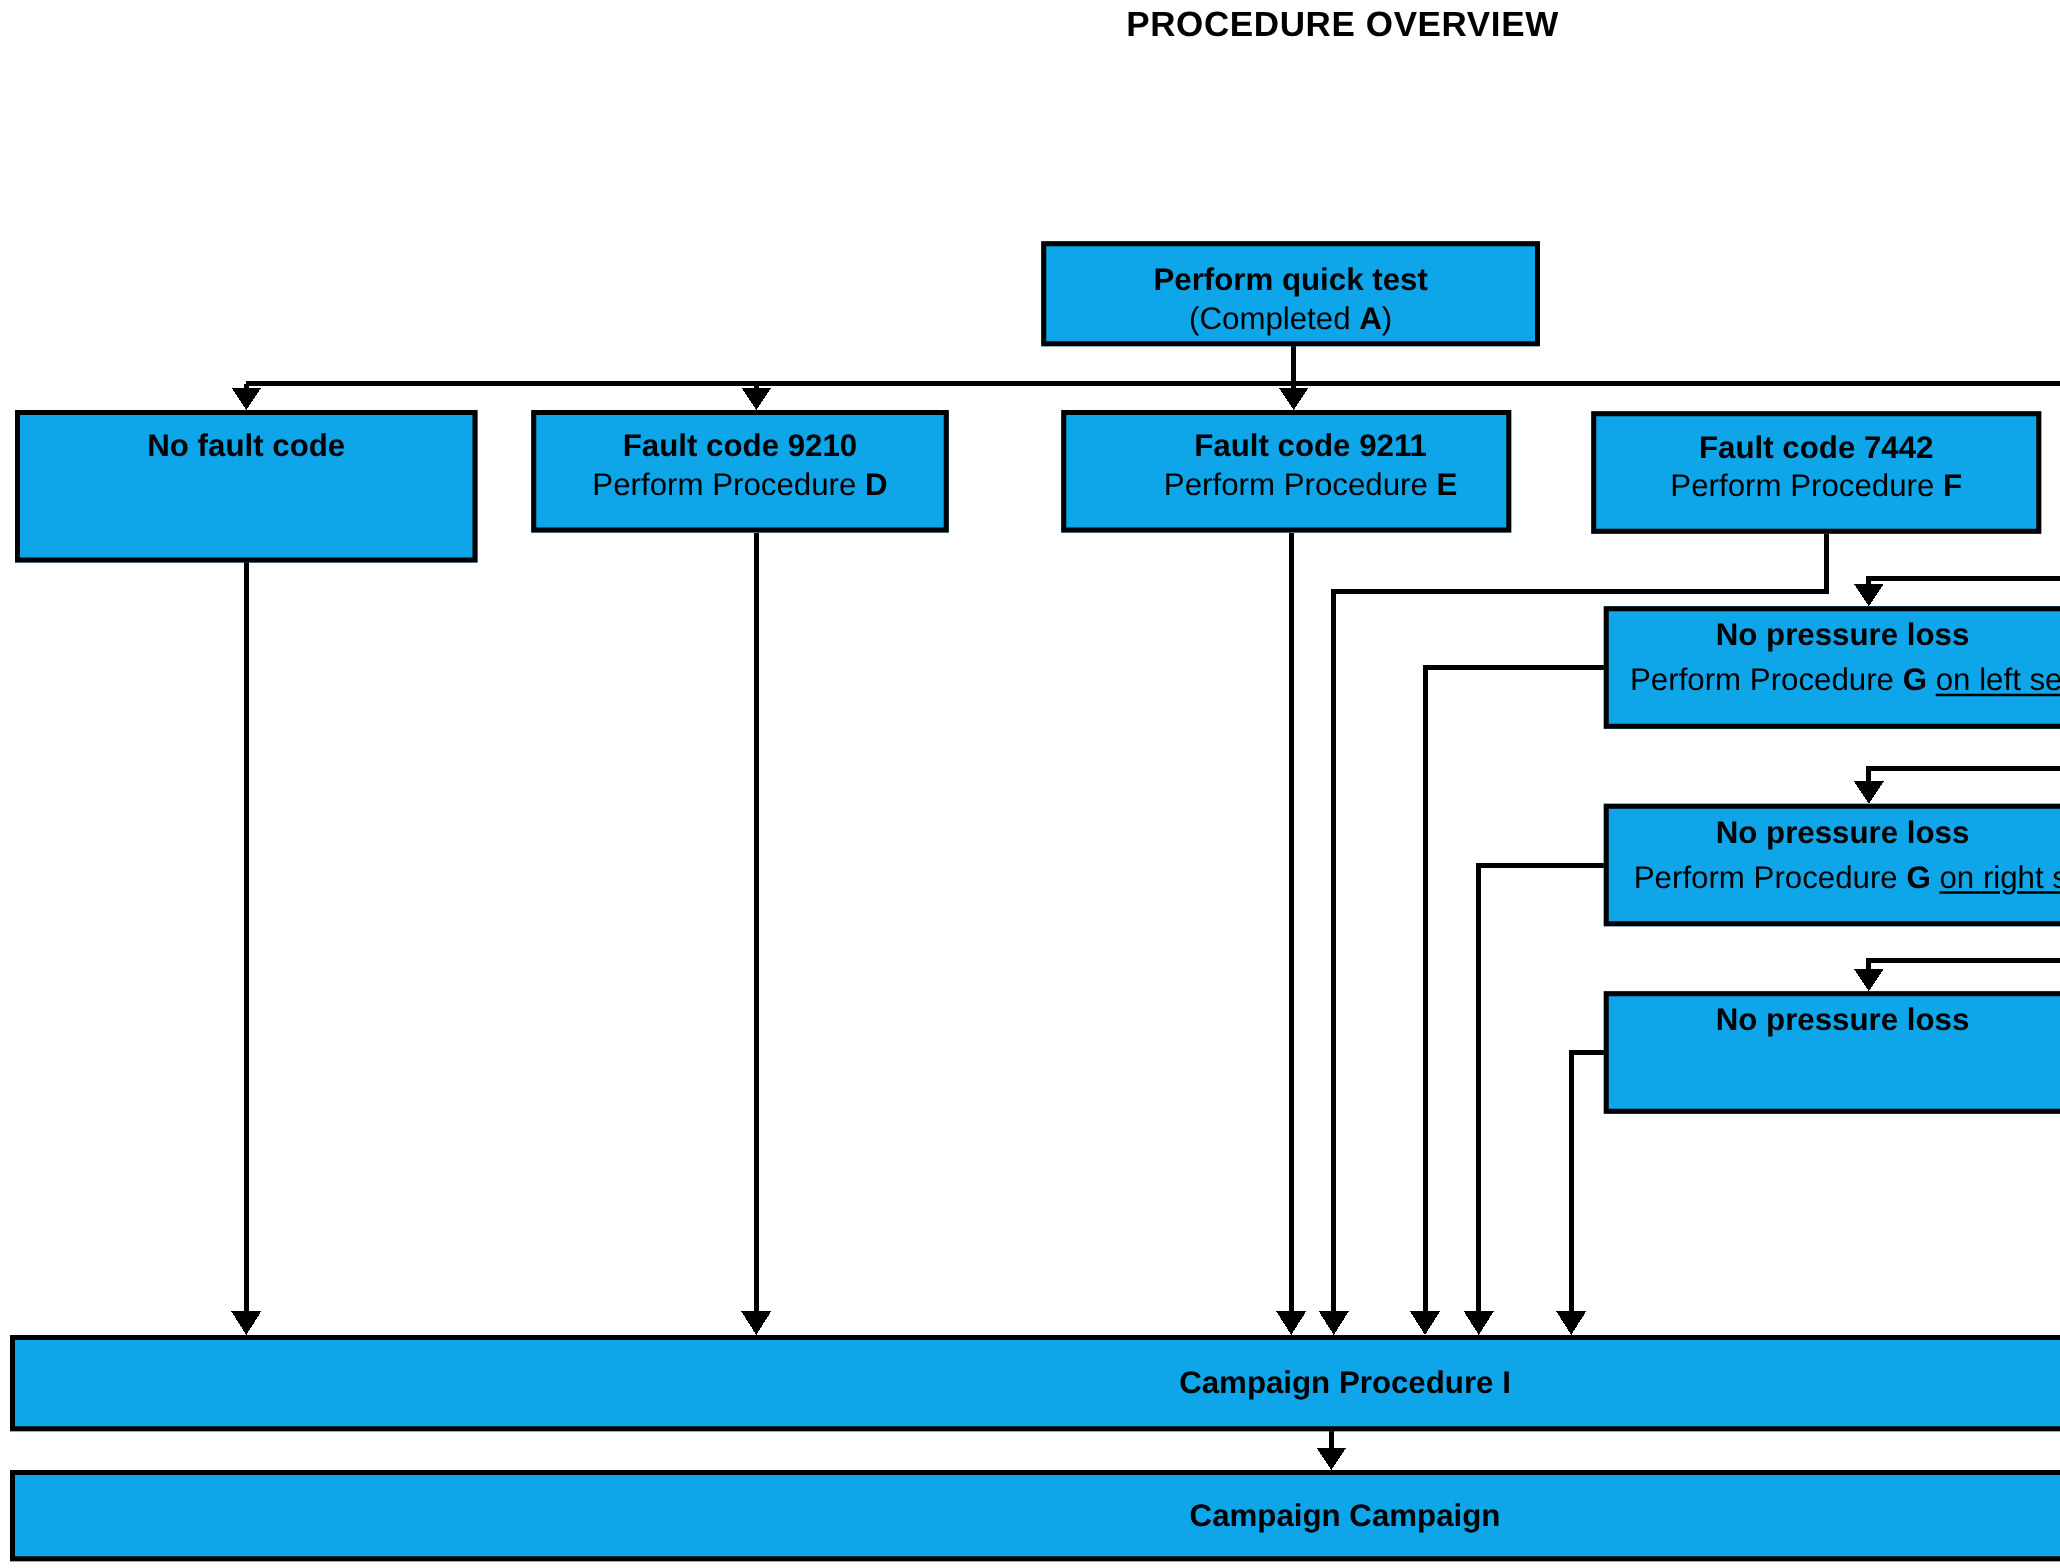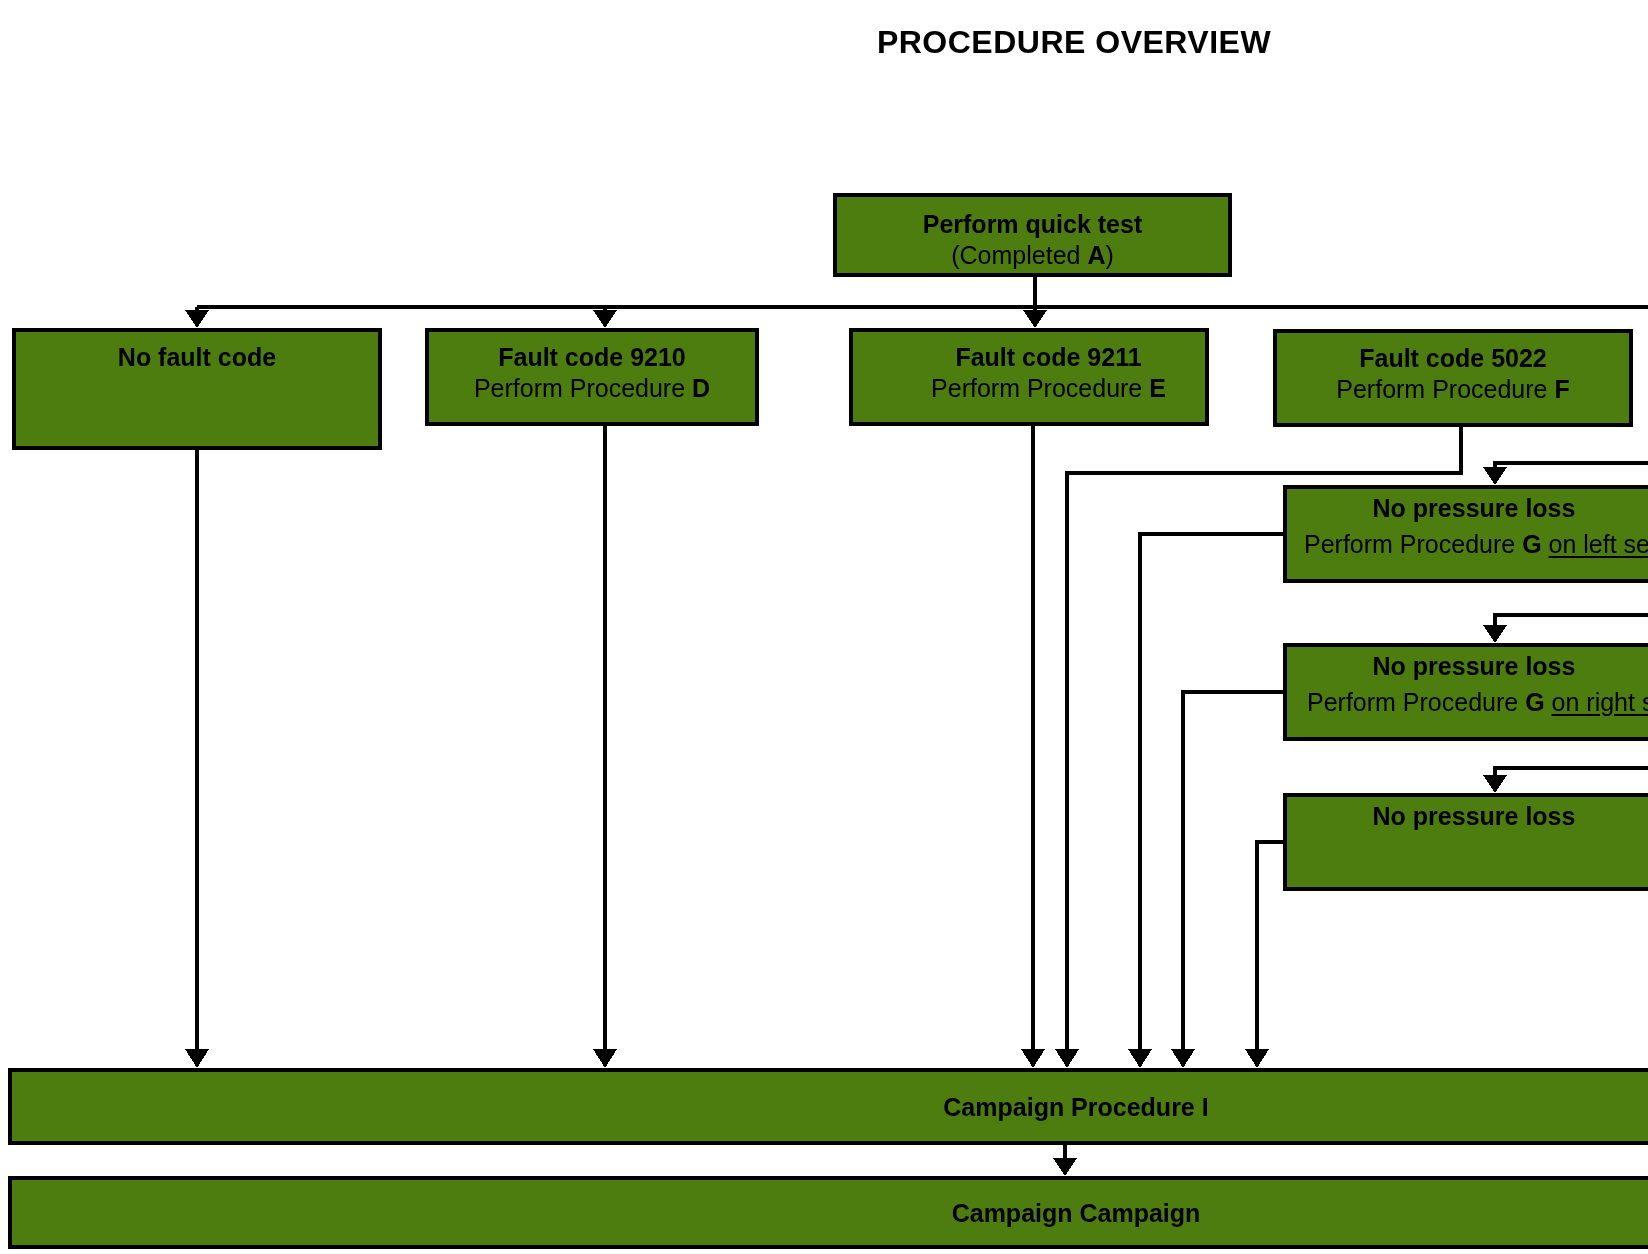--- a/index.html
+++ b/index.html
@@ -6,30 +6,30 @@
   #canvas{
     position:relative;
     width:1648px;height:1254px;
     overflow:hidden;
     background:#ffffff;
     font-family:"Liberation Sans", sans-serif;
     color:#000;
   }
   #title{
     position:absolute;
-    top:24px;left:1074px;
+    top:4px;left:1074px;
     transform:translateX(-50%);
-    font-size:32px;font-weight:bold;
+    font-size:28px;font-weight:bold;
     white-space:nowrap;
     letter-spacing:0.5px;
   }
   svg.wires{position:absolute;top:0;left:0;z-index:1;}
   .node{
     position:absolute;
-    background:#4d7c0f;
+    background:#0ea5e9;
     border:4px solid #000;
     box-sizing:border-box;
     z-index:2;
     font-size:25px;
     line-height:31px;
     text-align:center;
   }
   .node .l1{font-weight:bold;}
   .node .l2{font-weight:normal;}
   .node b{font-weight:bold;}
@@ -144,21 +144,21 @@
     <div class="l1">Fault code 9210</div>
     <div class="l2"><span>Perform Procedure </span><b>D</b></div>
   </div>
 
   <div class="node center" style="left:849px;top:328px;width:360px;height:98px;padding-left:39px;">
     <div class="l1">Fault code 9211</div>
     <div class="l2"><span>Perform Procedure </span><b>E</b></div>
   </div>
 
   <div class="node center" style="left:1273px;top:329px;width:360px;height:98px;">
-    <div class="l1">Fault code 5022</div>
+    <div class="l1">Fault code 7442</div>
     <div class="l2"><span>Perform Procedure </span><b>F</b></div>
   </div>
 
   <div class="node rbox" style="left:1283px;top:485px;width:450px;height:98px;">
     <div class="l1">No pressure loss</div>
     <div class="l2" style="left:17px;"><span>Perform Procedure </span><b>G </b><u>on left se</u></div>
   </div>
 
   <div class="node rbox" style="left:1283px;top:643px;width:450px;height:98px;">
     <div class="l1">No pressure loss</div>

